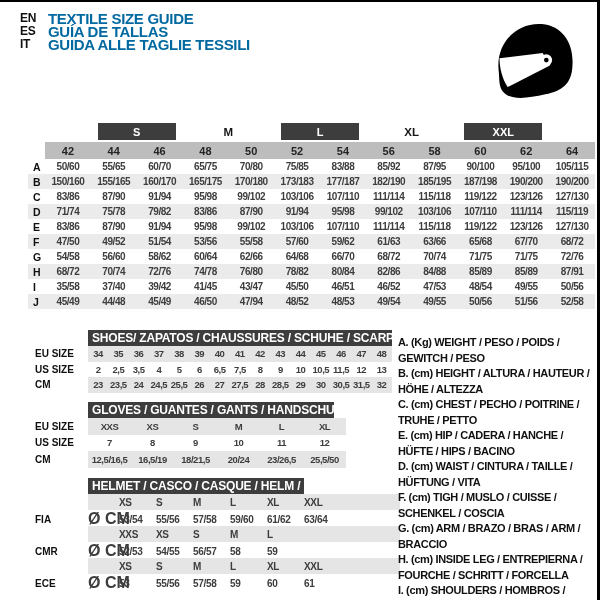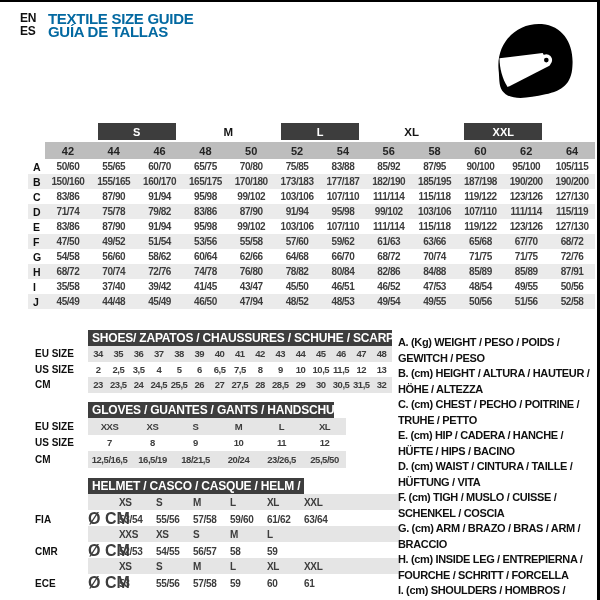--- a/index.html
+++ b/index.html
@@ -67,20 +67,24 @@
 
   <div class="lang-block" id="lang-block">
       <div class="lang-row">
         <span class="lang-code">EN</span>
         <span class="lang-title">TEXTILE SIZE GUIDE</span>
       </div>
       <div class="lang-row">
         <span class="lang-code">ES</span>
         <span class="lang-title">GUÍA DE TALLAS</span>
       </div>
+      <div class="lang-row">
+        <span class="lang-code">IT</span>
+        <span class="lang-title">GUIDA ALLE TAGLIE TESSILI</span>
+      </div>
     </div>
 
   <svg class="helmet-svg" viewBox="0 0 100 100" aria-hidden="true">
     <path d="M14 60 C 11 28, 36 7, 62 9 C 86 11, 98 32, 96 56 C 95 75, 85 83, 66 87 C 44 92, 26 94, 18 83 C 14 77, 15 68, 14 60 Z" fill="#000"></path>
     <path d="M15 47 L 63 41 L 71 55 L 24 79 C 18 70, 15 57, 15 47 Z" fill="#fff"></path>
     <circle cx="67" cy="49" r="6.5" fill="#fff"></circle>
     <circle cx="67" cy="49" r="2.6" fill="#000"></circle>
   </svg>
 
   <div class="main-table">

